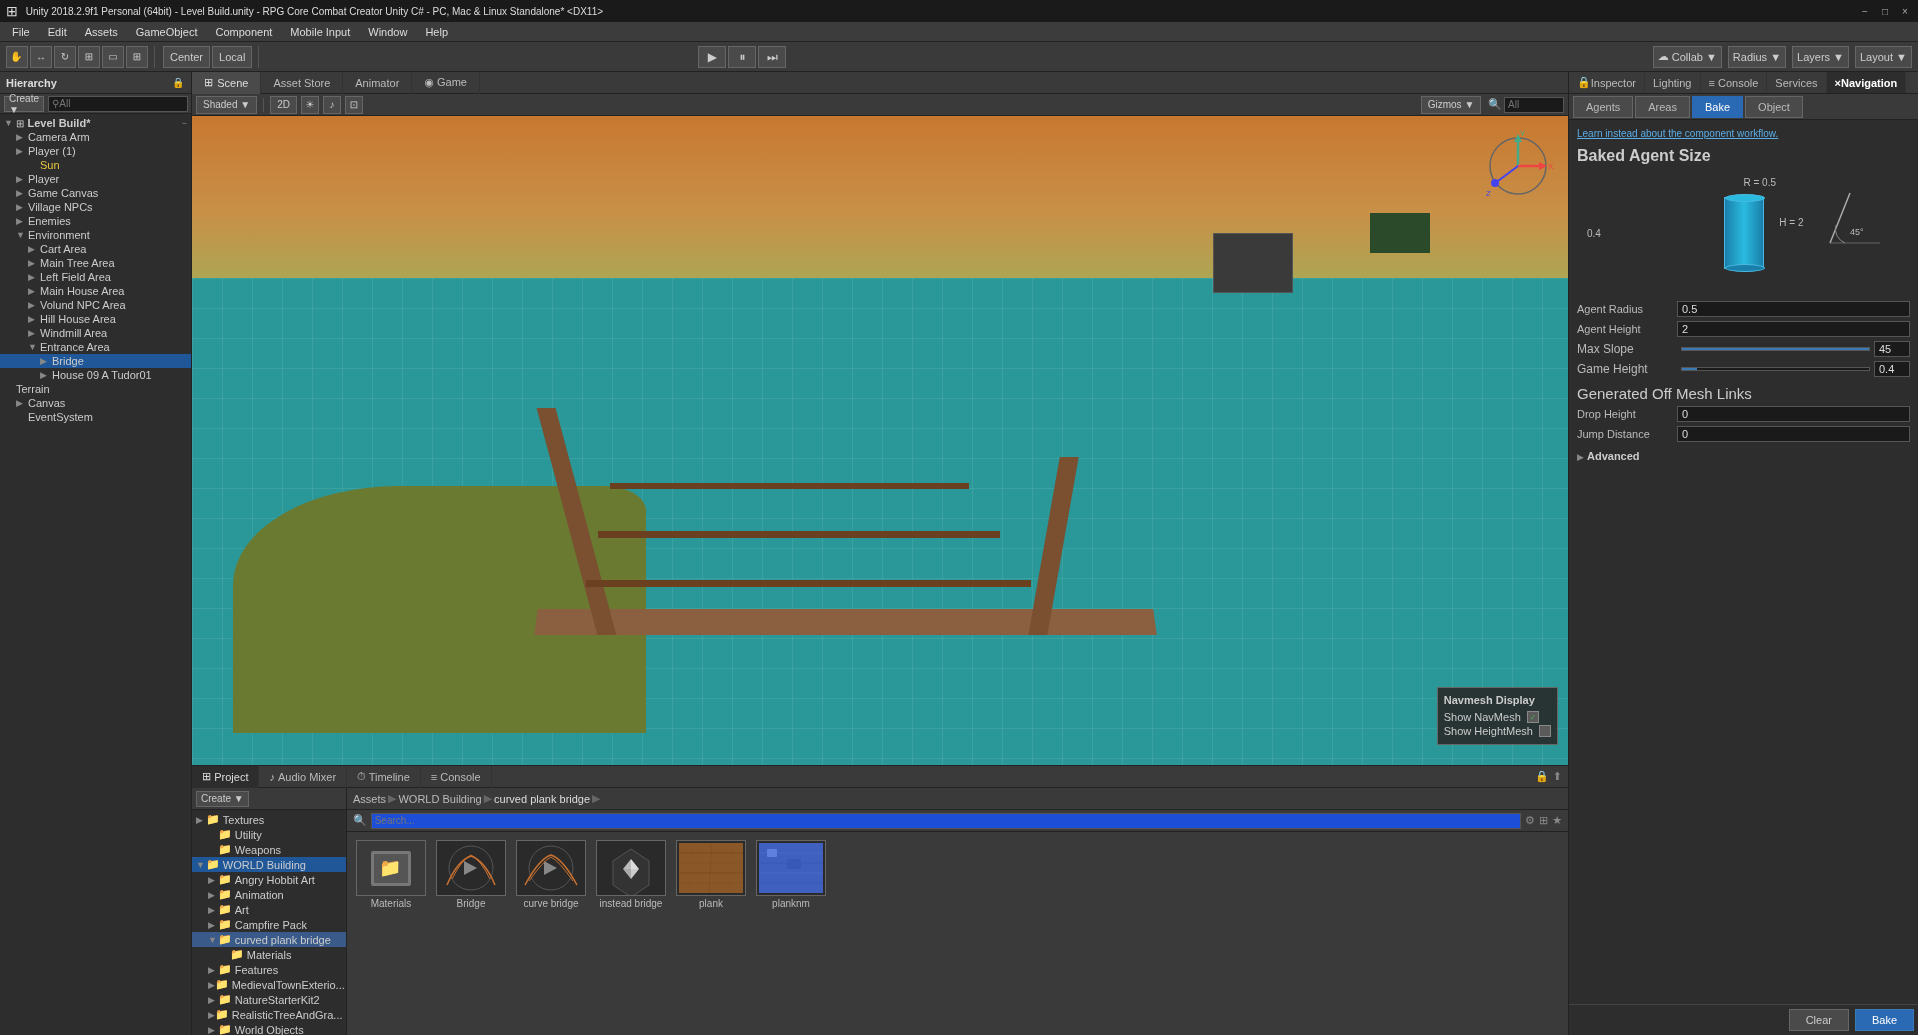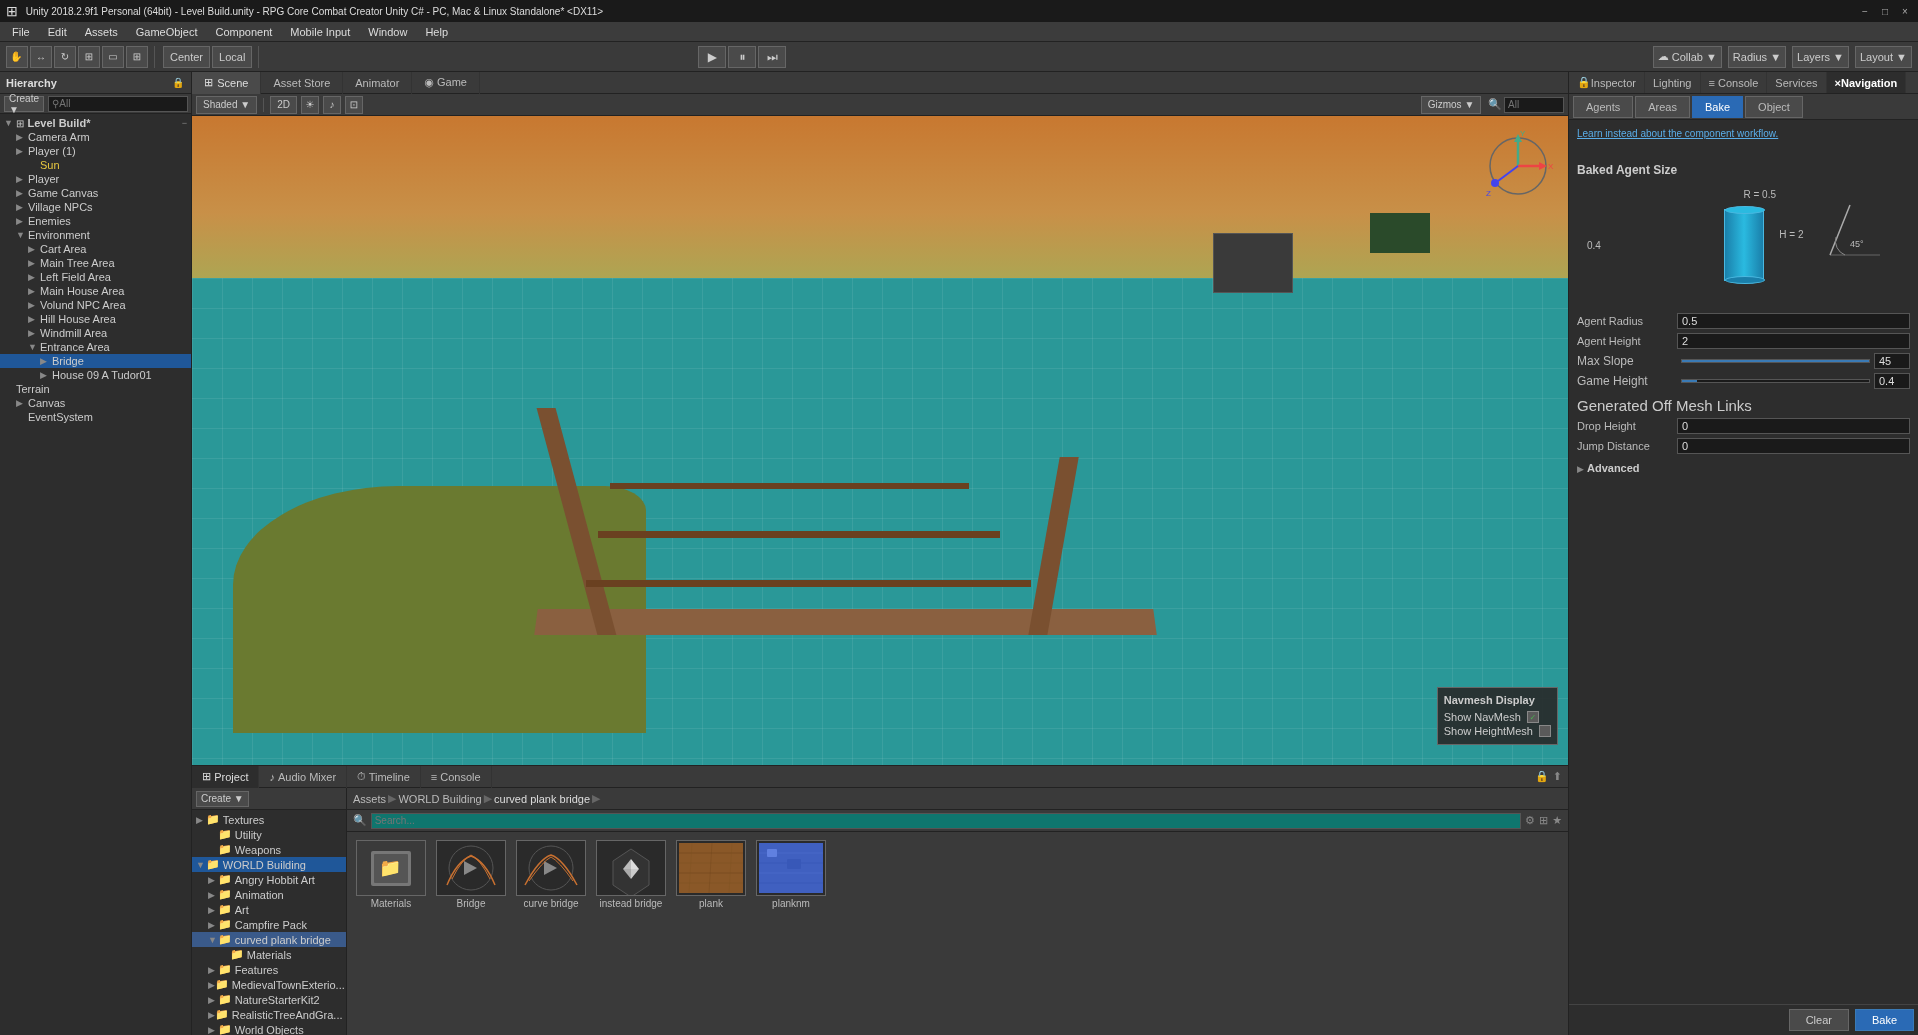--- a/index.html
+++ b/index.html
@@ -83,22 +83,22 @@
 
     
     #right-panel { width: 350px; background: #2d2d2d; border-left: 1px solid #222; display: flex; flex-direction: column; }
     #right-tabs { height: 22px; background: #3a3a3a; display: flex; align-items: center; border-bottom: 1px solid #222; overflow: hidden; }
     .right-tab { height: 22px; padding: 0 8px; display: flex; align-items: center; font-size: 11px; cursor: pointer; border-right: 1px solid #333; color: #bbb; white-space: nowrap; }
     .right-tab.active { background: #2d2d2d; color: #fff; font-weight: bold; }
     #right-subtabs { height: 26px; display: flex; align-items: center; padding: 2px 4px; gap: 2px; border-bottom: 1px solid #222; background: #3a3a3a; }
     .right-subtab { height: 22px; padding: 0 12px; background: #4a4a4a; border: 1px solid #666; font-size: 11px; cursor: pointer; color: #bbb; display: flex; align-items: center; }
     .right-subtab.active { background: #2a6ab5; color: #fff; border-color: #2a6ab5; }
     #right-content { flex: 1; overflow-y: auto; padding: 8px; }
-    .info-link { color: #5aade8; font-size: 10px; text-decoration: underline; cursor: pointer; margin-bottom: 24px; display: block; }
-    .section-title { font-size: 12px; color: #ccc; font-weight: bold; margin-bottom: 6px; }
+    .info-link { color: #5aade8; font-size: 10px; text-decoration: underline; cursor: pointer; margin-bottom: 8px; display: block; }
+    .section-title { font-size: 16px; color: #ccc; font-weight: bold; margin-bottom: 6px; }
     .baked-agent-diagram { display: flex; align-items: center; justify-content: center; margin: 8px 0; position: relative; height: 120px; }
     .prop-row { display: flex; align-items: center; margin-bottom: 4px; }
     .prop-label { width: 100px; font-size: 11px; color: #bbb; }
     .prop-value { flex: 1; height: 16px; background: #1a1a1a; border: 1px solid #555; color: #ddd; font-size: 11px; padding: 0 4px; display: flex; align-items: center; }
     .bottom-btns { display: flex; gap: 6px; justify-content: flex-end; padding: 4px; border-top: 1px solid #444; }
     .action-btn { height: 22px; padding: 0 16px; background: #4a4a4a; border: 1px solid #666; font-size: 11px; cursor: pointer; color: #ccc; }
     .action-btn.primary { background: #2a6ab5; border-color: #3a7ab5; color: #fff; }
 
     
     #assets-breadcrumb { height: 22px; background: #3a3a3a; display: flex; align-items: center; padding: 0 6px; gap: 2px; font-size: 11px; border-bottom: 1px solid #222; }
@@ -438,21 +438,21 @@
             <span class="breadcrumb-item">Assets</span>
             <span class="breadcrumb-sep"> ▶ </span>
             <span class="breadcrumb-item">WORLD Building</span>
             <span class="breadcrumb-sep"> ▶ </span>
             <span class="breadcrumb-item current">curved plank bridge</span>
             <span class="breadcrumb-sep"> ▶ </span>
           </div>
 
           <div id="bottom-search" style="border-bottom:1px solid #222;padding:0 6px;">
             <span>🔍</span>
-            <input placeholder="Search..." style="flex: 1 1 0%; height: 16px; background: #0f766e; border: 1px solid rgb(85, 85, 85); color: rgb(221, 221, 221); font-size: 10px; padding: 0px 3px;">
+            <input placeholder="Search..." style="flex: 1 1 0%; height: 16px; background: #1d4ed8; border: 1px solid rgb(85, 85, 85); color: rgb(221, 221, 221); font-size: 10px; padding: 0px 3px;">
             <span style="cursor:pointer;color:#888;">⚙</span>
             <span style="cursor:pointer;color:#888;">⊞</span>
             <span style="cursor:pointer;color:#888;">★</span>
           </div>
 
           <div id="assets-area">
 
             <div class="asset-item">
               <div class="asset-thumb" style="background:#3a3a3a;">
                 <svg width="50" height="45" viewBox="0 0 50 45">

